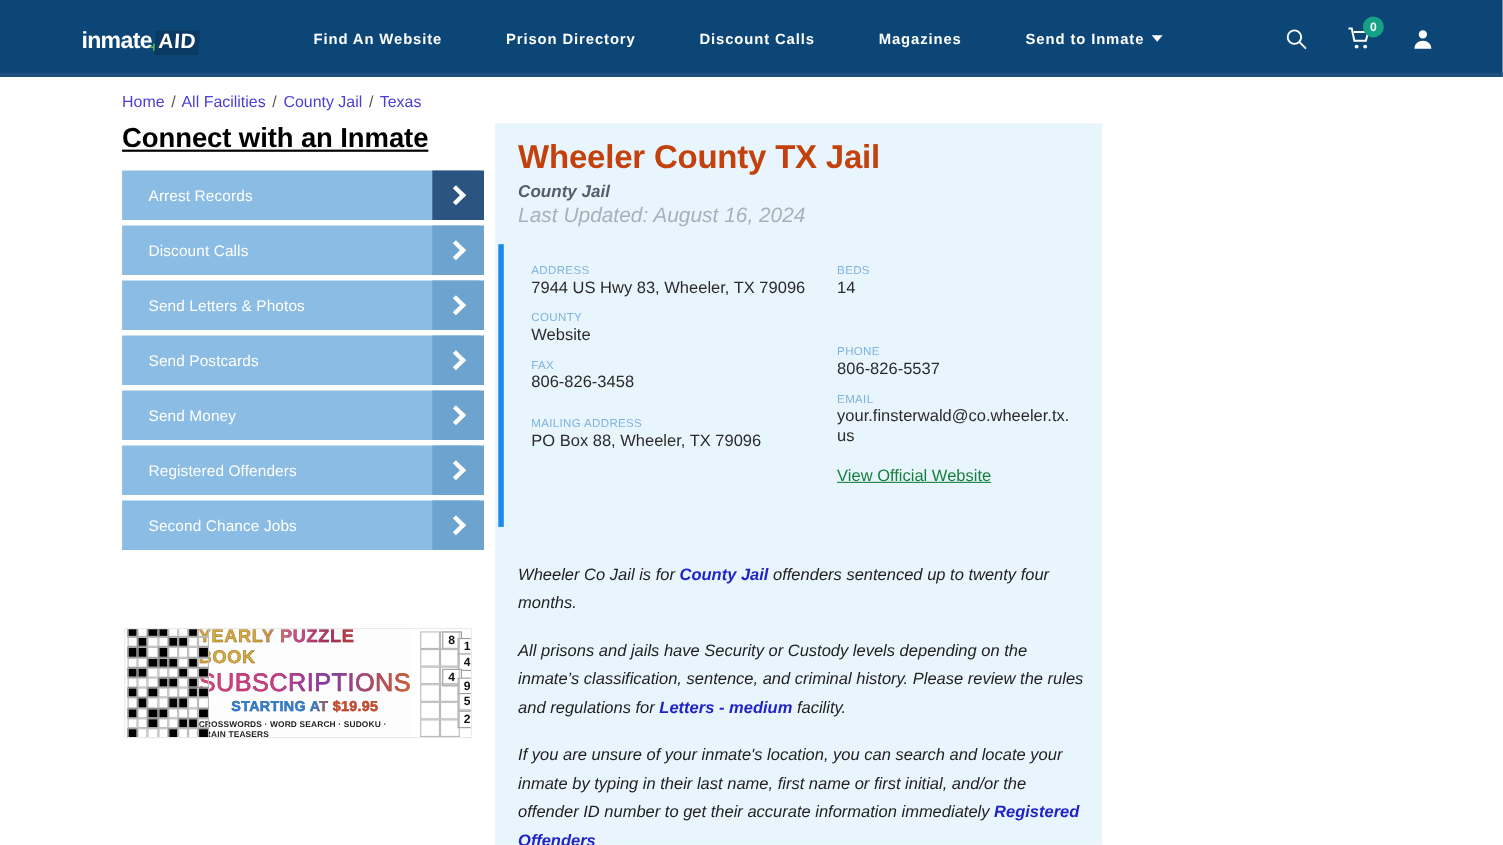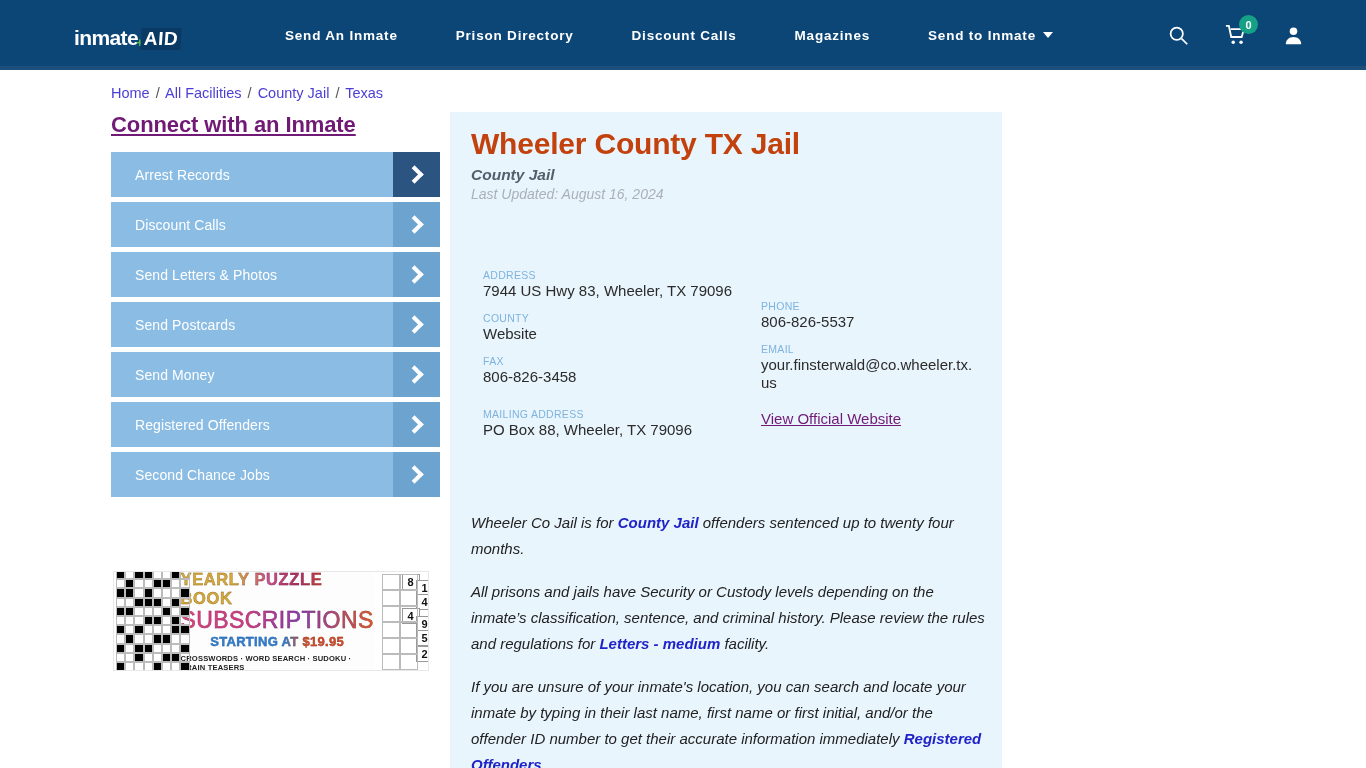--- a/index.html
+++ b/index.html
@@ -74,21 +74,21 @@
   .breadcrumb {
     position: absolute; left: 111px; top: 85px;
     font-size: 14.5px; color: #333;
   }
   .breadcrumb a { color: #4b3ed6; text-decoration: none; }
   .breadcrumb .sep { color: #555; padding: 0 2px; }
 
   
   .sidebar { position: absolute; left: 111px; top: 112px; width: 325px; }
   .sidebar-title {
-    font-size: 22px; font-weight: bold; color: #701a75;
+    font-size: 25px; font-weight: bold; color: #000000;
     text-decoration: underline; letter-spacing: -0.1px;
     margin-bottom: 14px;
   }
   .side-btn {
     position: relative; height: 45px; width: 325px;
     background: #8bbce4;
     margin-bottom: 5px;
     display: flex; align-items: center;
     cursor: pointer;
   }
@@ -166,43 +166,42 @@
   .panel-head { padding: 15px 0 0 21px; }
   .facility-title {
     font-size: 30px; font-weight: bold; color: #c2410c;
     letter-spacing: -0.2px;
   }
   .facility-sub {
     font-size: 15.5px; font-weight: bold; font-style: italic;
     color: #555f6b; margin-top: 5px;
   }
   .facility-updated {
-    font-size: 14px; font-style: italic; color: #a9b0b8; margin-top: 2px;
+    font-size: 19px; font-style: italic; color: #a9b0b8; margin-top: 2px;
   }
 
   .info-wrap {
     position: absolute; left: 0; top: 110px;
     width: 651px; height: 257px;
     display: flex;
-    align-items: center;
   }
   .accent-bar { width: 5px; background: #1b8ae8; margin-left: 3px; }
   .info-grid {
     flex: 1; display: grid;
     grid-template-columns: 278px 1fr;
     padding: 18px 0 0 25px;
   }
   .info-col { display: flex; flex-direction: column; }
   .info-item { margin-bottom: 12px; }
   .info-label {
     font-size: 10.5px; color: #7db3de; letter-spacing: 0.3px;
     text-transform: uppercase; margin-bottom: 1px;
   }
   .info-value { font-size: 15px; color: #2b2b2b; line-height: 18px; }
-  .info-link { font-size: 15px; color: #701a75; text-decoration: underline; cursor: pointer; }
+  .info-link { font-size: 15px; color: #15803d; text-decoration: underline; cursor: pointer; }
 
   .body-text { position: absolute; left: 21px; top: 398px; width: 520px; }
   .body-text p {
     font-size: 15px; font-style: italic; color: #222;
     line-height: 26px; margin-bottom: 17px;
   }
   .body-text a {
     color: #1f23c8; font-weight: bold; font-style: italic;
     text-decoration: none; cursor: pointer;
   }
@@ -213,21 +212,21 @@
 <div class="header">
 
   <div class="logo">
     <span class="logo-inmate">inmate</span>
     <span class="logo-plus">+</span>
     <span class="logo-aid">AID</span>
   </div>
 
   <div class="nav">
     <div class="nav-item">
-      <span>Send An Inmate</span>
+      <span>Find An Website</span>
     </div>
     <div class="nav-item">
       <span>Prison Directory</span>
     </div>
     <div class="nav-item">
       <span>Discount Calls</span>
     </div>
     <div class="nav-item">
       <span>Magazines</span>
     </div>
@@ -463,20 +462,24 @@
           <div class="info-label">FAX</div>
           <div class="info-value">806-826-3458</div>
         </div>
         <div class="info-item" style="margin-top:10px">
           <div class="info-label">MAILING ADDRESS</div>
           <div class="info-value">PO Box 88, Wheeler, TX 79096</div>
         </div>
       </div>
 
       <div class="info-col">
+        <div class="info-item">
+          <div class="info-label">BEDS</div>
+          <div class="info-value">14</div>
+        </div>
         <div class="info-item" style="margin-top:31px">
           <div class="info-label">PHONE</div>
           <div class="info-value">806-826-5537</div>
         </div>
         <div class="info-item">
           <div class="info-label">EMAIL</div>
           <div class="info-value" style="width:212px;word-break:break-all">your.finsterwald@co.wheeler.tx.us</div>
         </div>
         <div class="info-item" style="margin-top:6px">
           <a class="info-link" href="#">View Official Website</a>

